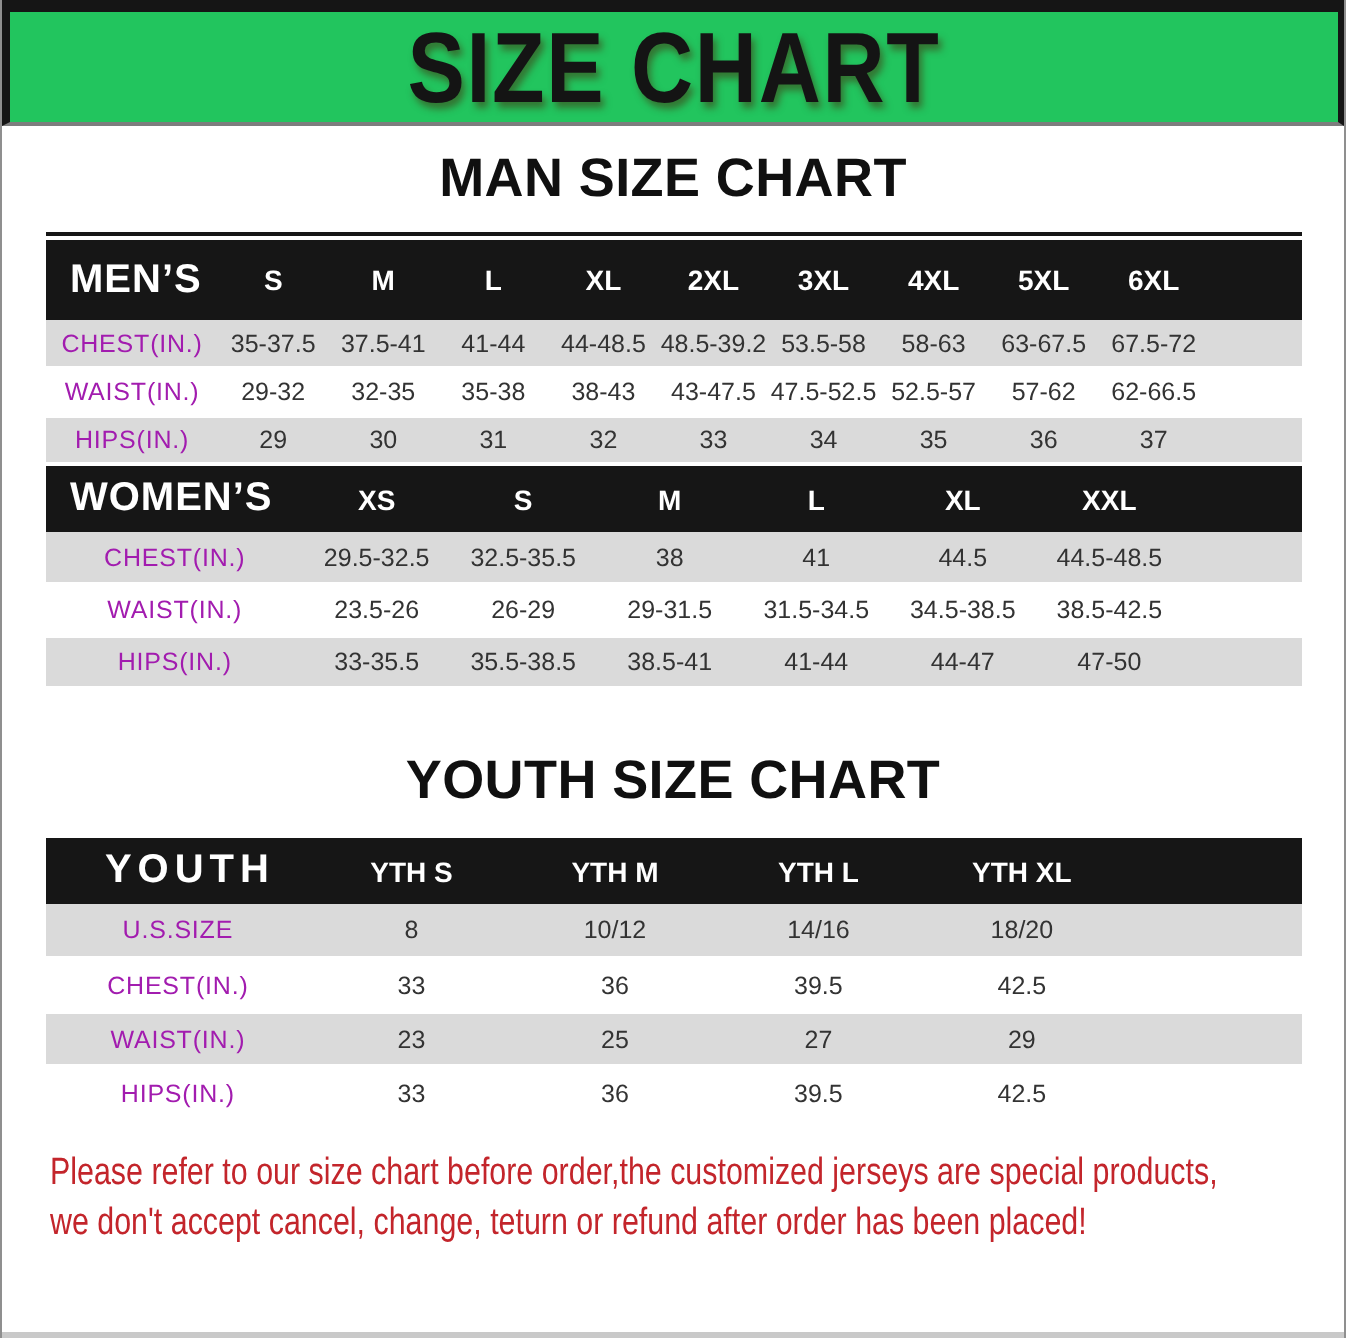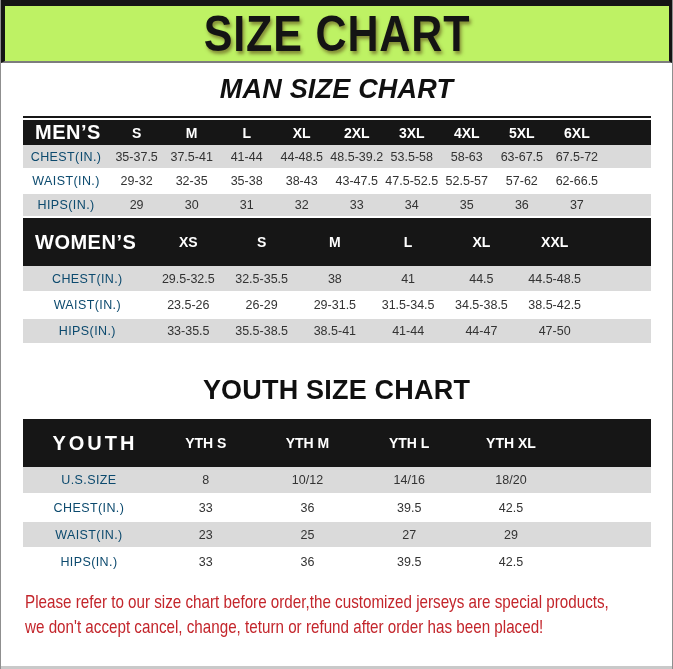--- a/index.html
+++ b/index.html
@@ -20,68 +20,68 @@
   .banner h1{
     font-size:50px; font-weight:800; color:#141414; letter-spacing:1px;
     transform:scaleX(0.86); transform-origin:center;
     text-shadow:2px 3px 4px rgba(70,35,5,0.5);
     white-space:nowrap; line-height:1;
   }
   section h2{
     text-align:center; font-size:27px; line-height:28px; font-weight:800;
     color:#101010; letter-spacing:0.2px;
   }
-  .sec0 h2{ margin:12px 3px 13px;font-style:italic; }
+  .sec0 h2{ margin:12px 3px 13px; }
   .sec1 h2{ margin:15px 0 12px; }
   .sec2 h2{ margin:31px 0 15px; }
 
   .tbl-wrap{ margin:0 21px 0 22px; }
   .sec0 .tbl-wrap{ border-top:2px solid #161616; padding-top:2px; }
 
   table{ width:100%; border-collapse:collapse; table-layout:fixed; }
   thead tr{ background:#161616; }
-  .sec0 thead tr{ height:25px; }
-  .sec1 thead tr, .sec2 thead tr{ height:48px; }
+  .sec0 thead tr{ height:40px; }
+  .sec1 thead tr, .sec2 thead tr{ height:33px; }
   th{
     color:#ffffff; font-weight:bold; font-size:14px; text-align:center;
     vertical-align:middle; white-space:nowrap;
   }
   th.corner{
     text-align:left; padding-left:12px; font-size:20px; letter-spacing:0.5px;
   }
   .sec2 th.corner{ letter-spacing:3px;text-align:center; }
 
   tbody tr{ background:#ffffff; }
   tbody tr.shaded{ background:#dadada; }
   .sec0 tbody tr{ height:24px; }
   .sec1 tbody tr{ height:26px; }
   .sec2 tbody tr{ height:27px; }
   td{
     font-size:12.5px; color:#333333; text-align:center; vertical-align:middle;
     border-bottom:2px solid #ffffff; white-space:nowrap;
   }
-  td.rlabel{ color:#0c4a6e; letter-spacing:0.4px; }
+  td.rlabel{ color:#a21caf; letter-spacing:0.4px; }
 
   .footer-note{ margin:13px 0 0 24px; }
   .footer-note p{
     font-size:19px; line-height:25px; font-weight:400; white-space:nowrap;
     transform:scaleX(0.8); transform-origin:left center;
   }
   .bottom-strip{
     position:absolute; left:0; right:0; bottom:0; height:3px; background:#c9c9c9;
   }
 </style>
 </head>
 <body>
 
 <div class="page">
 
   <div class="top-bar"></div>
 
-  <div class="banner" style="background: #bef264;">
+  <div class="banner" style="background: #22c55e;">
     <h1 style="color: rgb(20, 20, 20);">SIZE CHART</h1>
   </div>
 
   <section class="sec0">
     <h2>MAN SIZE CHART</h2>
     <div class="tbl-wrap">
         <table>
           <colgroup>
             <col style="width: 13.7%;">
             <col style="width: 8.76%;">

